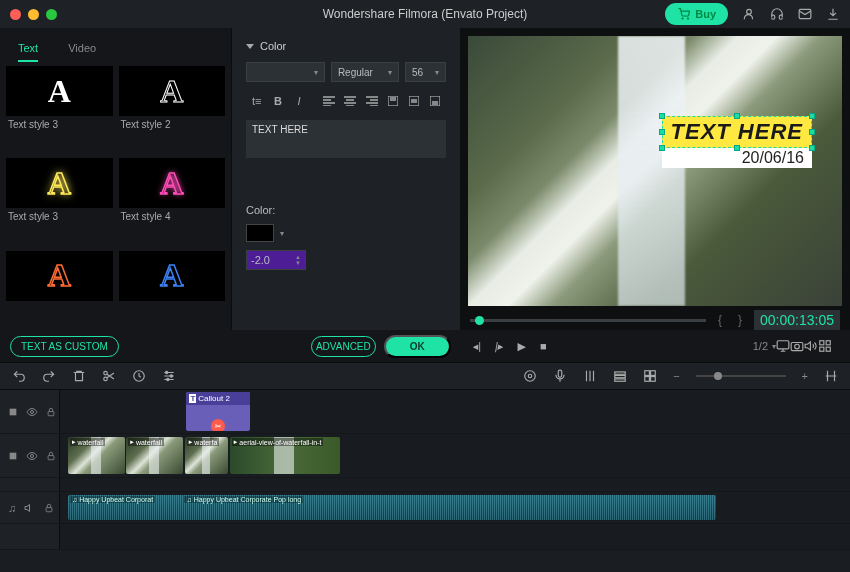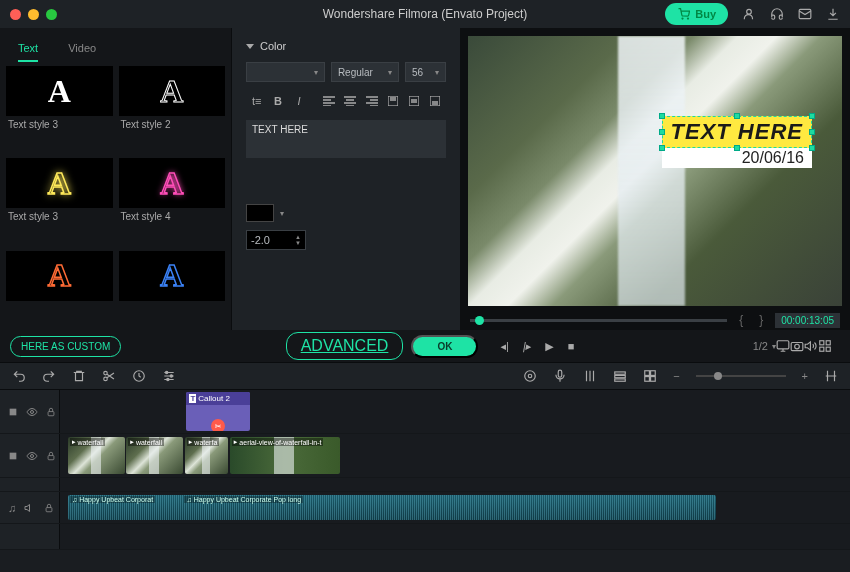--- a/index.html
+++ b/index.html
@@ -36,43 +36,43 @@
 .section-hdr { display:flex; align-items:center; gap:6px; color:#ccc; padding:2px 0; }
 .tri { width:0;height:0;border-left:4px solid transparent;border-right:4px solid transparent;border-top:5px solid #aaa; }
 .row { display:flex; gap:6px; }
 .sel { background:#2c3136; border:1px solid #3a3f44; height:20px; flex:1; display:flex; align-items:center; justify-content:space-between; padding:0 6px; font-size:10px; }
 .caret{font-size:8px;color:#888}
 .fmt-row { display:flex; gap:0; height:22px; }
 .fmt-btn { width:24px; height:22px; display:flex; align-items:center; justify-content:center; color:#aaa; font-size:11px; }
 .fmt-btn.b{font-weight:700}.fmt-btn.i{font-style:italic}
 .txtarea { background:#2c3136; height:38px; padding:4px 6px; font-size:10px; color:#ddd; }
 .color-sw { width:28px; height:18px; background:#000; border:1px solid #444; }
-.spin { display:flex; align-items:center; background:#000000; border:1px solid #3a3f44; width:60px; height:20px; padding:0 4px; justify-content:space-between; }
+.spin { display:flex; align-items:center; background:#4c1d95; border:1px solid #3a3f44; width:60px; height:20px; padding:0 4px; justify-content:space-between; }
 .spin-arrows{display:flex;flex-direction:column;font-size:6px;line-height:6px;color:#888}
 
 .preview { flex:1; background:#0d0f11; position:relative; display:flex; flex-direction:column; }
 .preview-canvas { flex:1; margin:8px 8px 4px; position:relative; background:linear-gradient(135deg,#3a4a3a 0%,#5a6a4a 25%,#7a8a6a 35%,#e8ece4 42%,#f0f2ec 48%,#8a9a7a 55%,#4a5a3a 70%,#3a4238 100%); overflow:hidden; }
 .waterfall{position:absolute;left:40%;top:0;width:18%;height:100%;background:linear-gradient(180deg,rgba(240,245,248,0.85),rgba(220,230,235,0.7));filter:blur(1px)}
 .text-overlay { position:absolute; right:30px; top:80px; }
 .txt-main { background:#ffe940; color:#1a1a1a; font-weight:800; font-size:22px; padding:2px 8px; font-style:italic; letter-spacing:1px; border:1px dashed #1edb9f; }
 .txt-date { background:#fff; color:#222; font-size:16px; padding:1px 8px; text-align:right; }
 .handle{position:absolute;width:6px;height:6px;background:#1edb9f;border:1px solid #0a8}
 .h-tl{top:-3px;left:-3px}.h-tr{top:-3px;right:-3px}.h-bl{bottom:-3px;left:-3px}.h-br{bottom:-3px;right:-3px}
 .h-tm{top:-3px;left:50%;margin-left:-3px}.h-bm{bottom:-3px;left:50%;margin-left:-3px}
 .h-ml{top:50%;left:-3px;margin-top:-3px}.h-mr{top:50%;right:-3px;margin-top:-3px}
 .scrub { height:20px; display:flex; align-items:center; padding:0 10px; gap:8px; }
 .scrub-track { flex:1; height:3px; background:#3a3f44; position:relative; }
 .scrub-thumb { position:absolute; left:2%; top:-3px; width:9px; height:9px; background:#1ee3a5; border-radius:50%; }
-.timecode-box { background:#2c3136; padding:2px 6px; font-size:10px; color:#1ee3a5; }
+.timecode-box { background:#2c3136; padding:2px 6px; font-size:14px; color:#1ee3a5; }
 .braces{color:#666;font-size:12px;padding:0 4px}
 
 .action-bar { height:32px; background:#141619; display:flex; align-items:center; padding:0 10px; gap:8px; }
 .save-custom { border:1px solid #1ee3a5; color:#1ee3a5; background:transparent; padding:4px 10px; border-radius:12px; font-size:10px; }
 .action-bar .spacer{flex:1}
-.adv-btn { border:1px solid #1ee3a5; color:#1ee3a5; background:transparent; padding:4px 14px; border-radius:12px; font-size:16px;text-decoration:underline; }
+.adv-btn { border:1px solid #1ee3a5; color:#1ee3a5; background:transparent; padding:4px 4px; border-radius:12px; font-size:10px; }
 .ok-btn { background:#1ee3a5; color:#0a3a2a; padding:4px 24px; border-radius:12px; font-size:10px; font-weight:600; }
 .playback { display:flex; gap:14px; padding:0 14px; align-items:center; }
 .pb-ico{color:#aaa;cursor:pointer}
 .skew{transform:skewX(-10deg)}
 .right-tools{display:flex;align-items:center;padding-right:8px}
 .ratio{display:flex;align-items:center;gap:4px;color:#888}
 
 .tool-row{height:28px;background:#1e2226;display:flex;align-items:center;padding:0 12px;gap:16px;border-top:1px solid #0a0c0e;border-bottom:1px solid #0a0c0e}
 .tool-row .sp{flex:1}
 .zoom-track{width:90px;height:2px;background:#444;position:relative}
@@ -239,20 +239,21 @@
         </div>
       <div class="fmt-btn">
           <svg width="10" height="10" viewBox="0 0 10 10" stroke="#aaa" stroke-width="1.3" fill="none">
             <rect x="0" y="0" width="10" height="10"></rect>
             <path d="M2 6h6M2 8h6"></path>
           </svg>
         </div>
     </div>
     <div class="txtarea">TEXT HERE</div>
     <div style="height:30px"></div>
+    <div>Color:</div>
     <div class="row">
         <div class="color-sw"></div>
         <span class="caret" style="align-self:center">▾</span>
       </div>
     <div class="spin">
         <span>-2.0</span>
         <span class="spin-arrows">
           <span>▲</span>
           <span>▼</span>
         </span>
@@ -282,21 +283,21 @@
           <div class="scrub-thumb"></div>
         </div>
       <span class="braces">{</span>
       <span class="braces">}</span>
       <div class="timecode-box">00:00:13:05</div>
     </div>
   </div>
 </div>
 
 <div class="action-bar">
-  <button class="save-custom">HERE AS CUSTOM</button>
+  <button class="save-custom">TEXT AS CUSTOM</button>
   <div class="spacer"></div>
   <button class="adv-btn">ADVANCED</button>
   <button class="ok-btn">OK</button>
   <div class="playback">
     <span class="pb-ico">◂|</span>
     <span class="pb-ico skew">|▸</span>
     <span class="pb-ico">▶</span>
     <span class="pb-ico">■</span>
   </div>
   <div class="spacer"></div>

